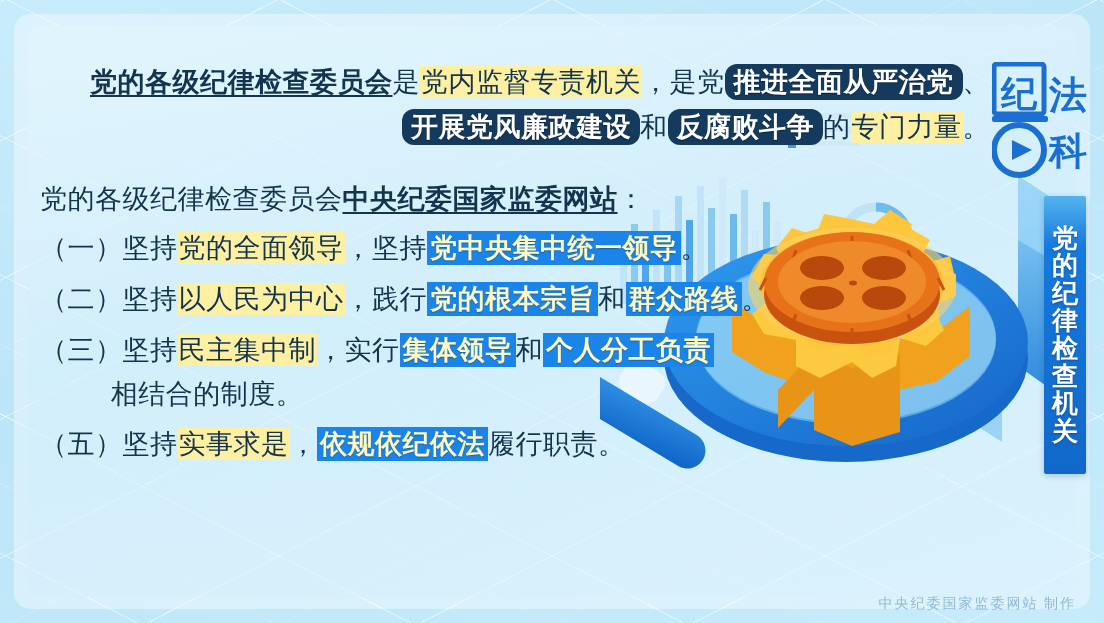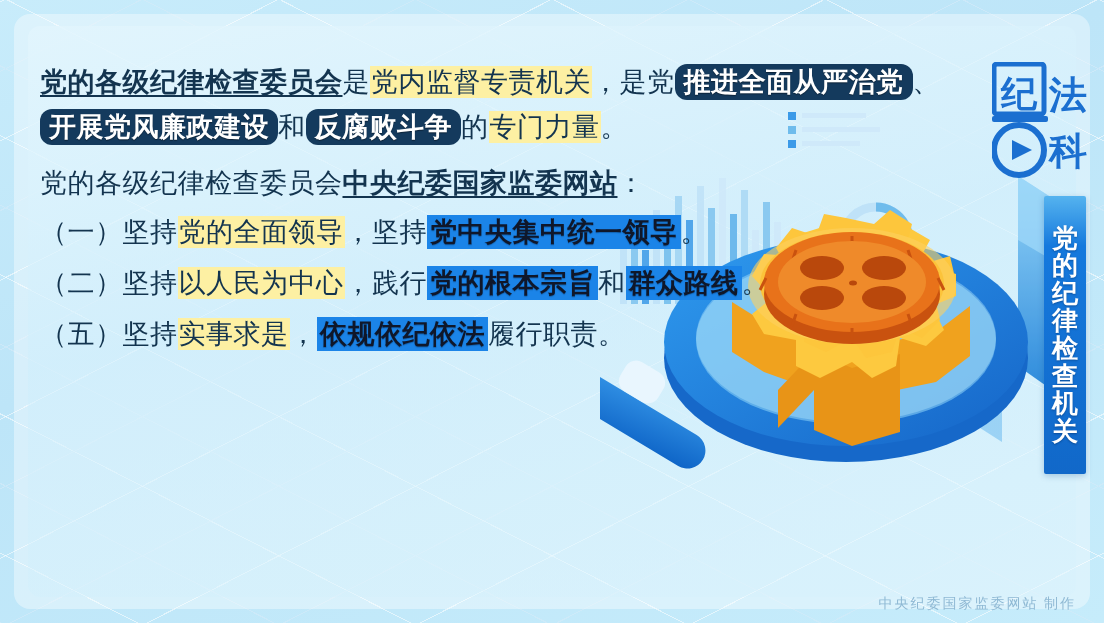--- a/index.html
+++ b/index.html
@@ -33,29 +33,29 @@
 
   
   .illus{position:absolute;left:600px;top:90px;width:470px;height:420px;}
 
   
   .content{position:absolute;left:40px;top:60px;width:950px;}
   .para{
     font-size:27px;line-height:1.62;color:#13344f;white-space:nowrap;
     margin:0 0 6px 0;letter-spacing:.5px;
   }
-  .lead{margin-bottom:12px;line-height:1.66;}
+  .lead{margin-bottom:28px;line-height:1.66;text-align:right;}
   .item{margin:0 0 7px 0;}
   .item .sub{display:block;padding-left:2.62em;}
 
   .u{ text-decoration:underline; text-underline-offset:4px; text-decoration-thickness:2px;
       font-weight:700;}
   .b{font-weight:400;}
   .hl-y{background:#fdf0a3;padding:1px 1px;}
-  .hl-b{background:#1b84e8;color:#0f172a;font-weight:700;padding:2px 3px;
+  .hl-b{background:#1b84e8;color:#fef9c3;font-weight:700;padding:2px 3px;
         text-shadow:0 1px 1px rgba(0,40,80,.35);}
   .pill{background:#143a5d;color:#ffffff;font-weight:700;border-radius:12px;
         padding:3px 9px;text-shadow:0 1px 1px rgba(0,0,0,.4);}
 
   
   .logo{position:absolute;right:14px;top:62px;width:98px;height:122px;}
   .vbar{position:absolute;right:18px;top:196px;width:42px;height:278px;border-radius:2px;
     background:linear-gradient(180deg,#55b3ef 0%,#1579dd 18%,#1168c9 100%);
     display:flex;flex-direction:column;align-items:center;justify-content:center;
     box-shadow:0 2px 6px rgba(10,70,140,.25);}
@@ -219,20 +219,24 @@
     </p>
 
     <p class="para item">
       <span>（一）</span><span class="b">坚持</span><span class="hl-y">党的全面领导</span><span>，坚持</span><span class="hl-b">党中央集中统一领导</span><span>。</span>
     </p>
 
     <p class="para item">
       <span>（二）</span><span class="b">坚持</span><span class="hl-y">以人民为中心</span><span>，践行</span><span class="hl-b">党的根本宗旨</span><span>和</span><span class="hl-b">群众路线</span><span>。</span>
     </p>
 
+    <p class="para item">
+      <span>（三）</span><span class="b">坚持</span><span class="hl-y">民主集中制</span><span>，实行</span><span class="hl-b">集体领导</span><span>和</span><span class="hl-b">个人分工负责</span>
+      <span class="sub">相结合的制度。</span>
+    </p>
 
 
     <p class="para item">
       <span>（五）</span><span class="b">坚持</span><span class="hl-y">实事求是</span><span>，</span><span class="hl-b">依规依纪依法</span><span>履行职责。</span>
     </p>
 
   </div>
 
   <svg class="logo" viewBox="0 0 98 122">
     <rect x="2" y="2" width="50" height="50" rx="3" fill="none" stroke="#1b6fd0" stroke-width="5"></rect>

